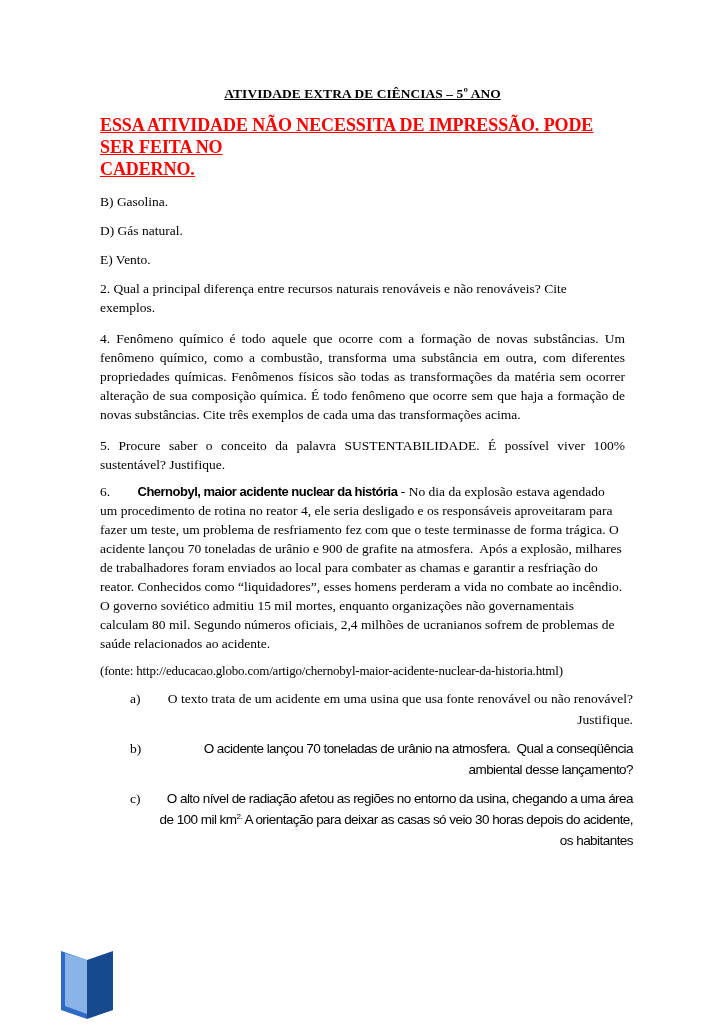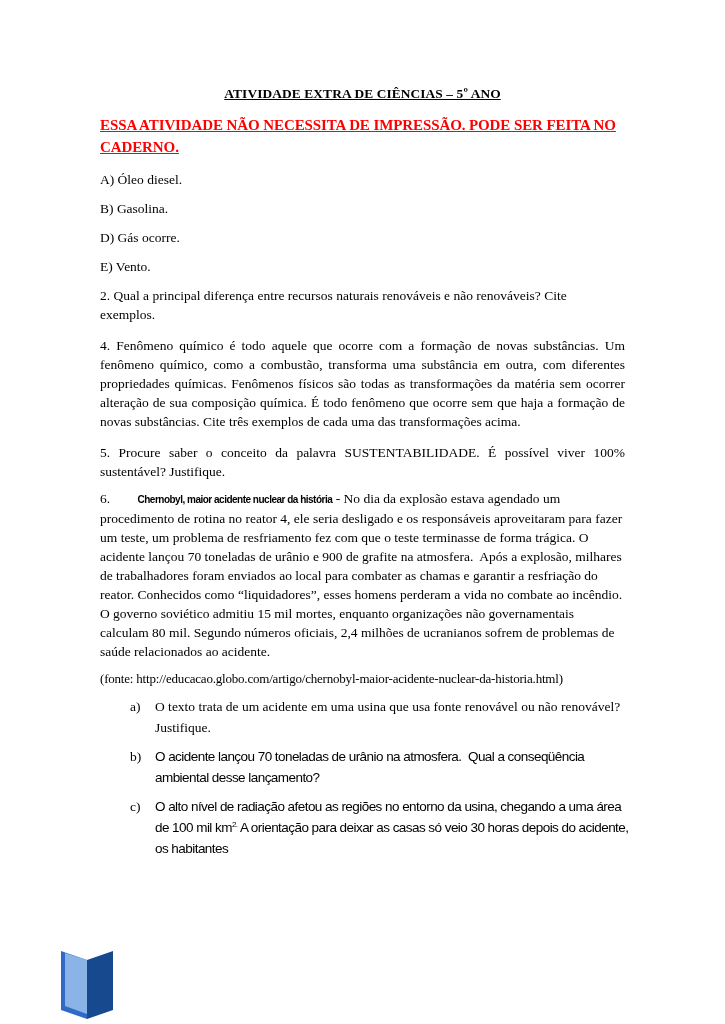--- a/index.html
+++ b/index.html
@@ -19,21 +19,21 @@
   .doc-title{
     font-size:13.4px;font-weight:bold;
     letter-spacing:.1px;
     white-space:nowrap;
     margin:0 0 12px 0;
     text-align:center;
   }
   .doc-title span{text-decoration:underline;}
   .notice{
     color:#fe0000;
-    font-size:15px;font-weight:bold;
+    font-size:18px;font-weight:bold;
     letter-spacing:-.1px;
     line-height:22px;
     margin:12px 0 12px 0;
     font-family:Liberation Serif, serif;
   }
   .notice span{display:inline;text-decoration:underline;}
   .notice .nl{display:block;}
   .notice .nl span{text-decoration:underline;}
   .para{
     font-size:13.5px;
@@ -42,21 +42,21 @@
   }
   .just{text-align:justify;margin-top:12px;}
   .option{
     font-size:13.5px;
     line-height:19px;
     margin:0 0 10px 0;
   }
   .bold-narrow{
     font-family:"Liberation Sans", sans-serif;
     font-weight:bold;
-    font-size:10px;
+    font-size:13px;
     letter-spacing:-.5px;
     padding-left:24px;
   }
   .fonte{
     font-size:13px;
     letter-spacing:-.2px;
     line-height:19px;
     white-space:nowrap;
     margin:0 0 8px 0;
   }
@@ -68,20 +68,21 @@
   .subitem .marker{
     width:25px;
     margin-left:30px;
     flex:0 0 auto;
     font-size:13.5px;
   }
   .subitem .subtext{
     width:478px;
     flex:0 0 auto;
     font-size:13.5px;
+    text-align:right;
   }
   .narrow{
     font-family:"Liberation Sans", sans-serif;
     font-size:11.5px;
     letter-spacing:-.55px;
   }
   .subtext sup{
     font-size:8px;
     line-height:0;
   }
@@ -98,23 +99,22 @@
   <div class="content">
 
     <h1 class="doc-title"><span>ATIVIDADE EXTRA DE CIÊNCIAS – 5º ANO</span></h1>
 
     <div class="notice">
       <span class="nl"><span>ESSA ATIVIDADE NÃO NECESSITA DE IMPRESSÃO. PODE SER FEITA NO</span></span>
       <span class="nl"><span>CADERNO.</span></span>
     </div>
 
 
-    <p class="option">A) Óleo diesel.</p>
     <p class="option">B) Gasolina.</p>
-    <p class="option">D) Gás ocorre.</p>
+    <p class="option">D) Gás natural.</p>
     <p class="option">E) Vento.</p>
 
     <p class="para">2. Qual a principal diferença entre recursos naturais renováveis e não renováveis? Cite exemplos.</p>
 
 
     <p class="para just">4. Fenômeno químico é todo aquele que ocorre com a formação de novas substâncias. Um fenômeno químico, como a combustão, transforma uma substância em outra, com diferentes propriedades químicas. Fenômenos físicos são todas as transformações da matéria sem ocorrer alteração de sua composição química. É todo fenômeno que ocorre sem que haja a formação de novas substâncias. Cite três exemplos de cada uma das transformações acima.</p>
 
     <p class="para just">5. Procure saber o conceito da palavra SUSTENTABILIDADE. É possível viver 100% sustentável? Justifique.</p>
 
     <p class="para"><span>6. </span><span class="bold-narrow">Chernobyl, maior acidente nuclear da história</span><span> - No dia da explosão estava agendado um procedimento de rotina no reator 4, ele seria desligado e os responsáveis aproveitaram para fazer um teste, um problema de resfriamento fez com que o teste terminasse de forma trágica. O acidente lançou 70 toneladas de urânio e 900 de grafite na atmosfera.&nbsp; Após a explosão, milhares de trabalhadores foram enviados ao local para combater as chamas e garantir a resfriação do reator. Conhecidos como “liquidadores”, esses homens perderam a vida no combate ao incêndio. O governo soviético admitiu 15 mil mortes, enquanto organizações não governamentais calculam 80 mil. Segundo números oficiais, 2,4 milhões de ucranianos sofrem de problemas de saúde relacionados ao acidente.</span></p>

